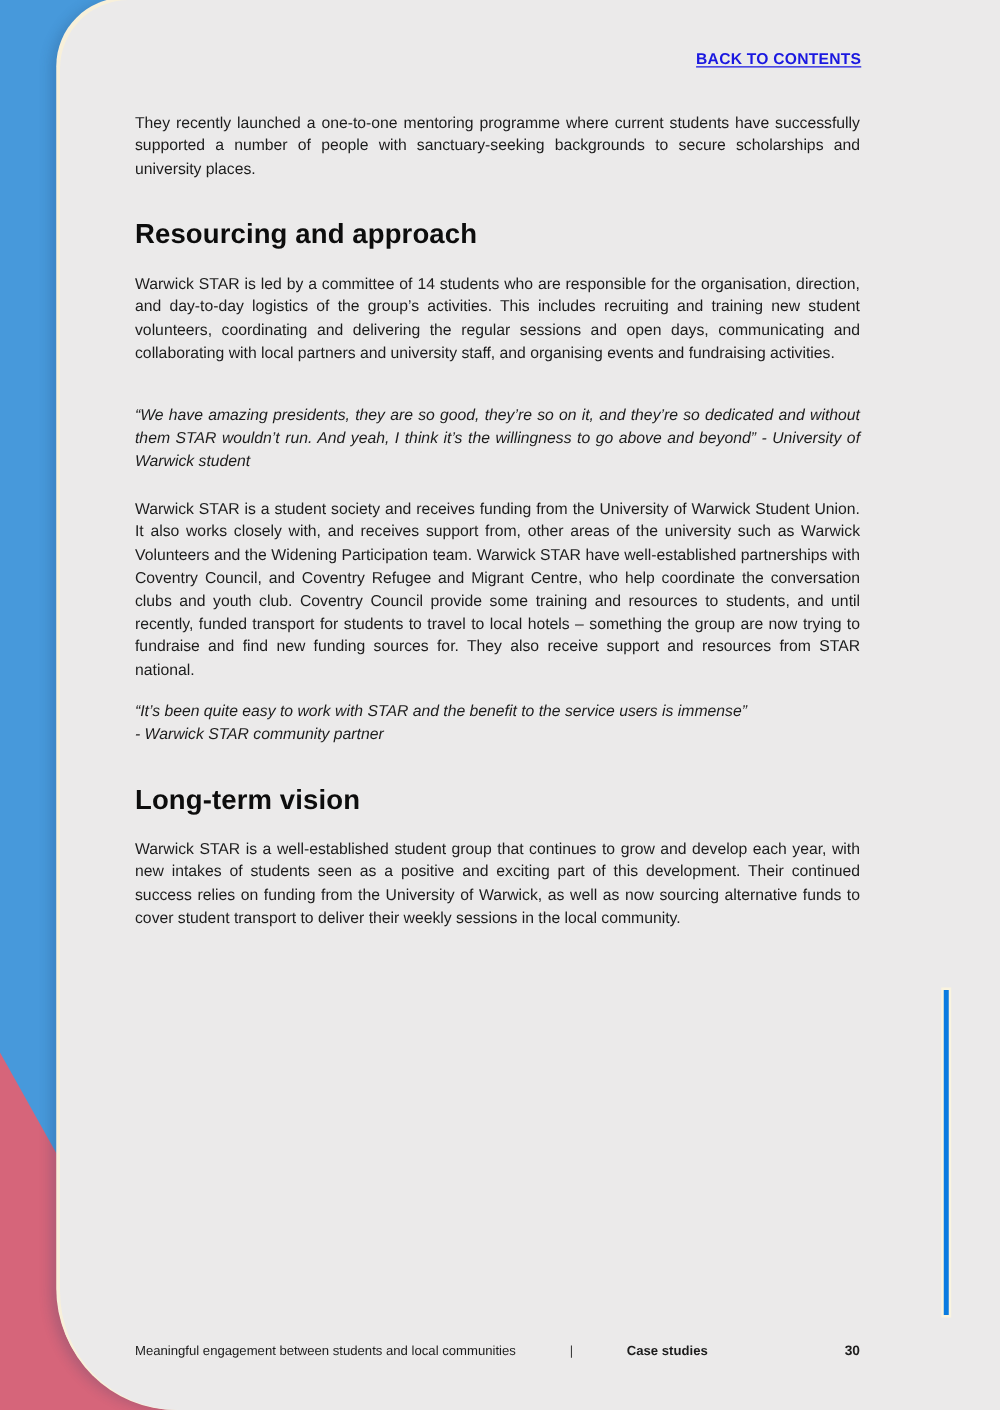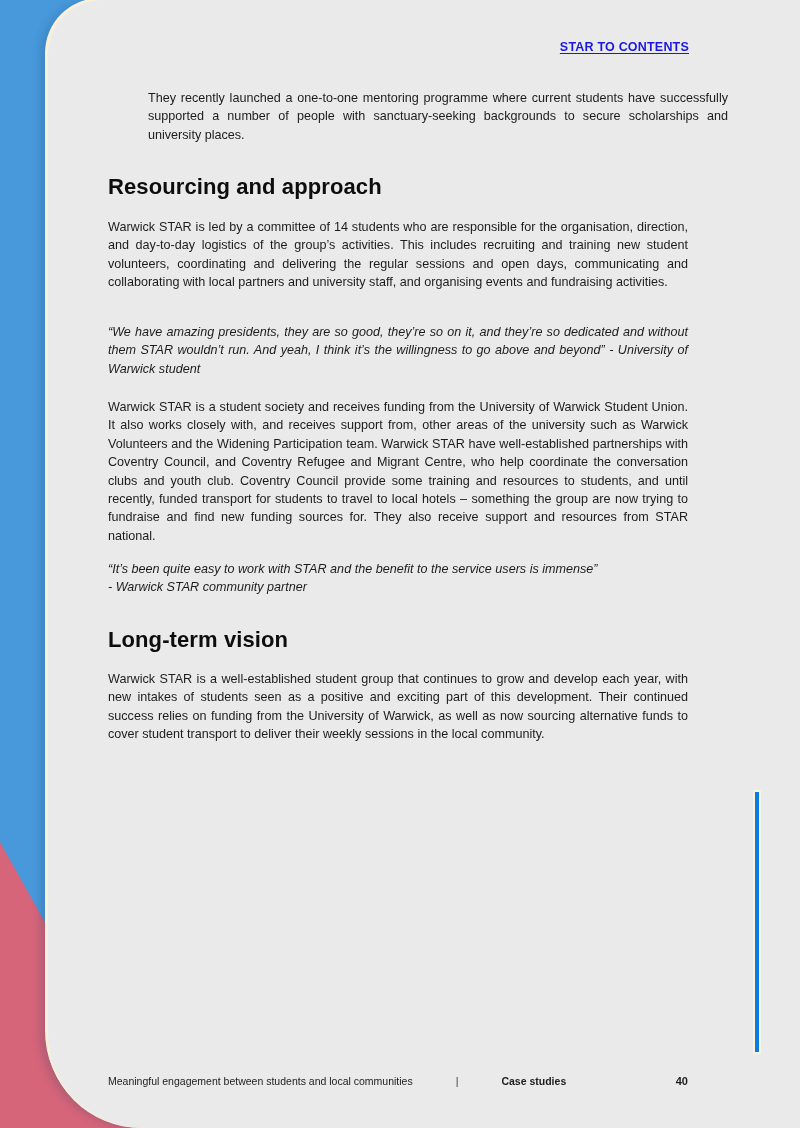--- a/index.html
+++ b/index.html
@@ -44,21 +44,21 @@
     font-size:12.6px;line-height:18.4px;color:var(--text-color);
     text-align:justify;
   }
   .quote{font-style:italic;}
   .quote .qline{display:block;}
   h2.section-heading{
     position:absolute;left:60px;width:580px;margin:0;
     font-size:22px;line-height:21px;font-weight:bold;
     color:var(--heading-color);letter-spacing:0.1px;
   }
-  .p1{top:89px;margin-left:40px;}
+  .p1{top:89px;}
   .h1{top:176px;}
   .p2{top:218px;}
   .q1{top:323px;}
   .p3{top:398px;}
   .q2{top:560px;text-align:left;}
   .h2{top:629px;}
   .p4{top:670px;}
   .blue-rule{
     position:absolute;left:707px;top:792px;width:4px;height:260px;
     background:var(--rule-blue);
@@ -74,21 +74,21 @@
   .footer .page-number{margin-left:auto;font-weight:bold;font-size:11px;}
 </style>
 </head>
 <body>
 
 <div class="blue-band"></div>
 <div class="pink-corner"></div>
 
 <div class="page">
 
-  <a class="back-link">STAR TO CONTENTS</a>
+  <a class="back-link">BACK TO CONTENTS</a>
 
   <p class="body-text p1">They recently launched a one-to-one mentoring programme where current students have successfully supported a number of people with sanctuary-seeking backgrounds to secure scholarships and university places.</p>
 
   <h2 class="section-heading h1">Resourcing and approach</h2>
 
   <p class="body-text p2">Warwick STAR is led by a committee of 14 students who are responsible for the organisation, direction, and day-to-day logistics of the group’s activities. This includes recruiting and training new student volunteers, coordinating and delivering the regular sessions and open days, communicating and collaborating with local partners and university staff, and organising events and fundraising activities.</p>
 
   <p class="quote q1">“We have amazing presidents, they are so good, they’re so on it, and they’re so dedicated and without them STAR wouldn’t run. And yeah, I think it’s the willingness to go above and beyond” - University of Warwick student</p>
 
   <p class="body-text p3">Warwick STAR is a student society and receives funding from the University of Warwick Student Union. It also works closely with, and receives support from, other areas of the university such as Warwick Volunteers and the Widening Participation team. Warwick STAR have well-established partnerships with Coventry Council, and Coventry Refugee and Migrant Centre, who help coordinate the conversation clubs and youth club. Coventry Council provide some training and resources to students, and until recently, funded transport for students to travel to local hotels – something the group are now trying to fundraise and find new funding sources for. They also receive support and resources from STAR national.</p>
@@ -101,16 +101,16 @@
   <h2 class="section-heading h2">Long-term vision</h2>
 
   <p class="body-text p4">Warwick STAR is a well-established student group that continues to grow and develop each year, with new intakes of students seen as a positive and exciting part of this development. Their continued success relies on funding from the University of Warwick, as well as now sourcing alternative funds to cover student transport to deliver their weekly sessions in the local community.</p>
 
   <div class="blue-rule"></div>
 
   <div class="footer">
     <span>Meaningful engagement between students and local communities</span>
     <span class="divider">|</span>
     <span class="section-name">Case studies</span>
-    <span class="page-number">40</span>
+    <span class="page-number">30</span>
   </div>
 
 </div>
 
 </body></html>

